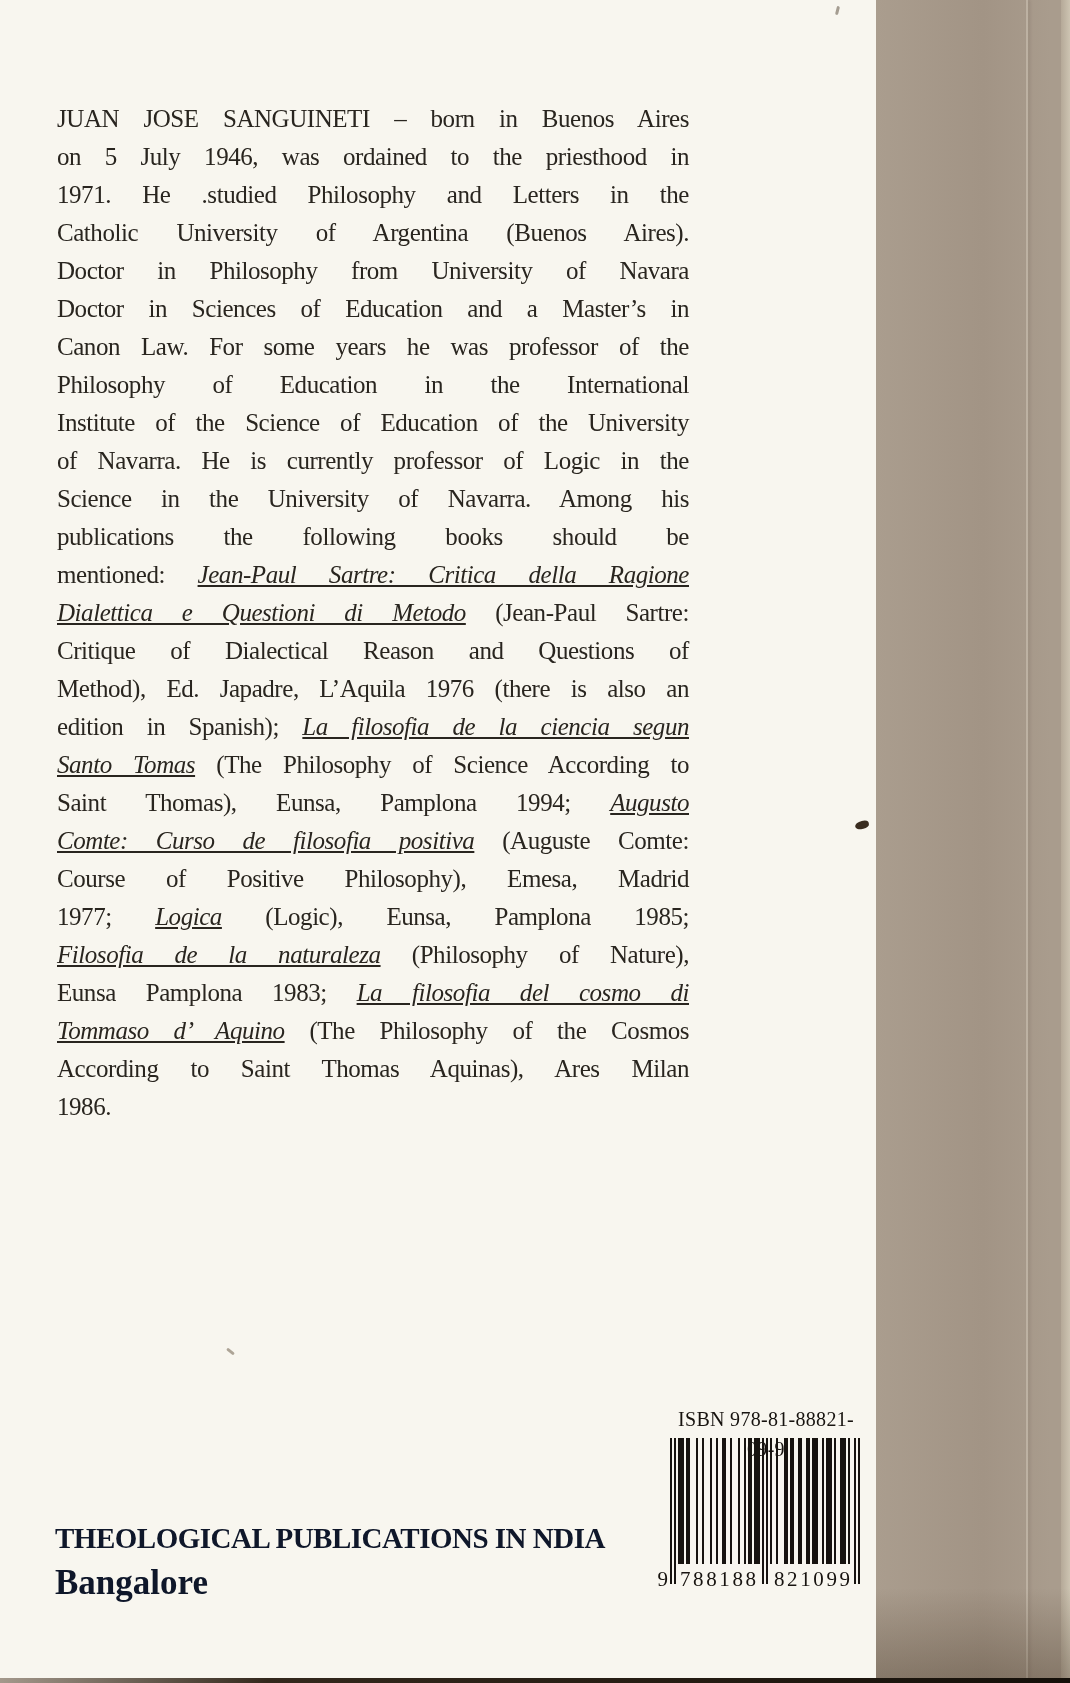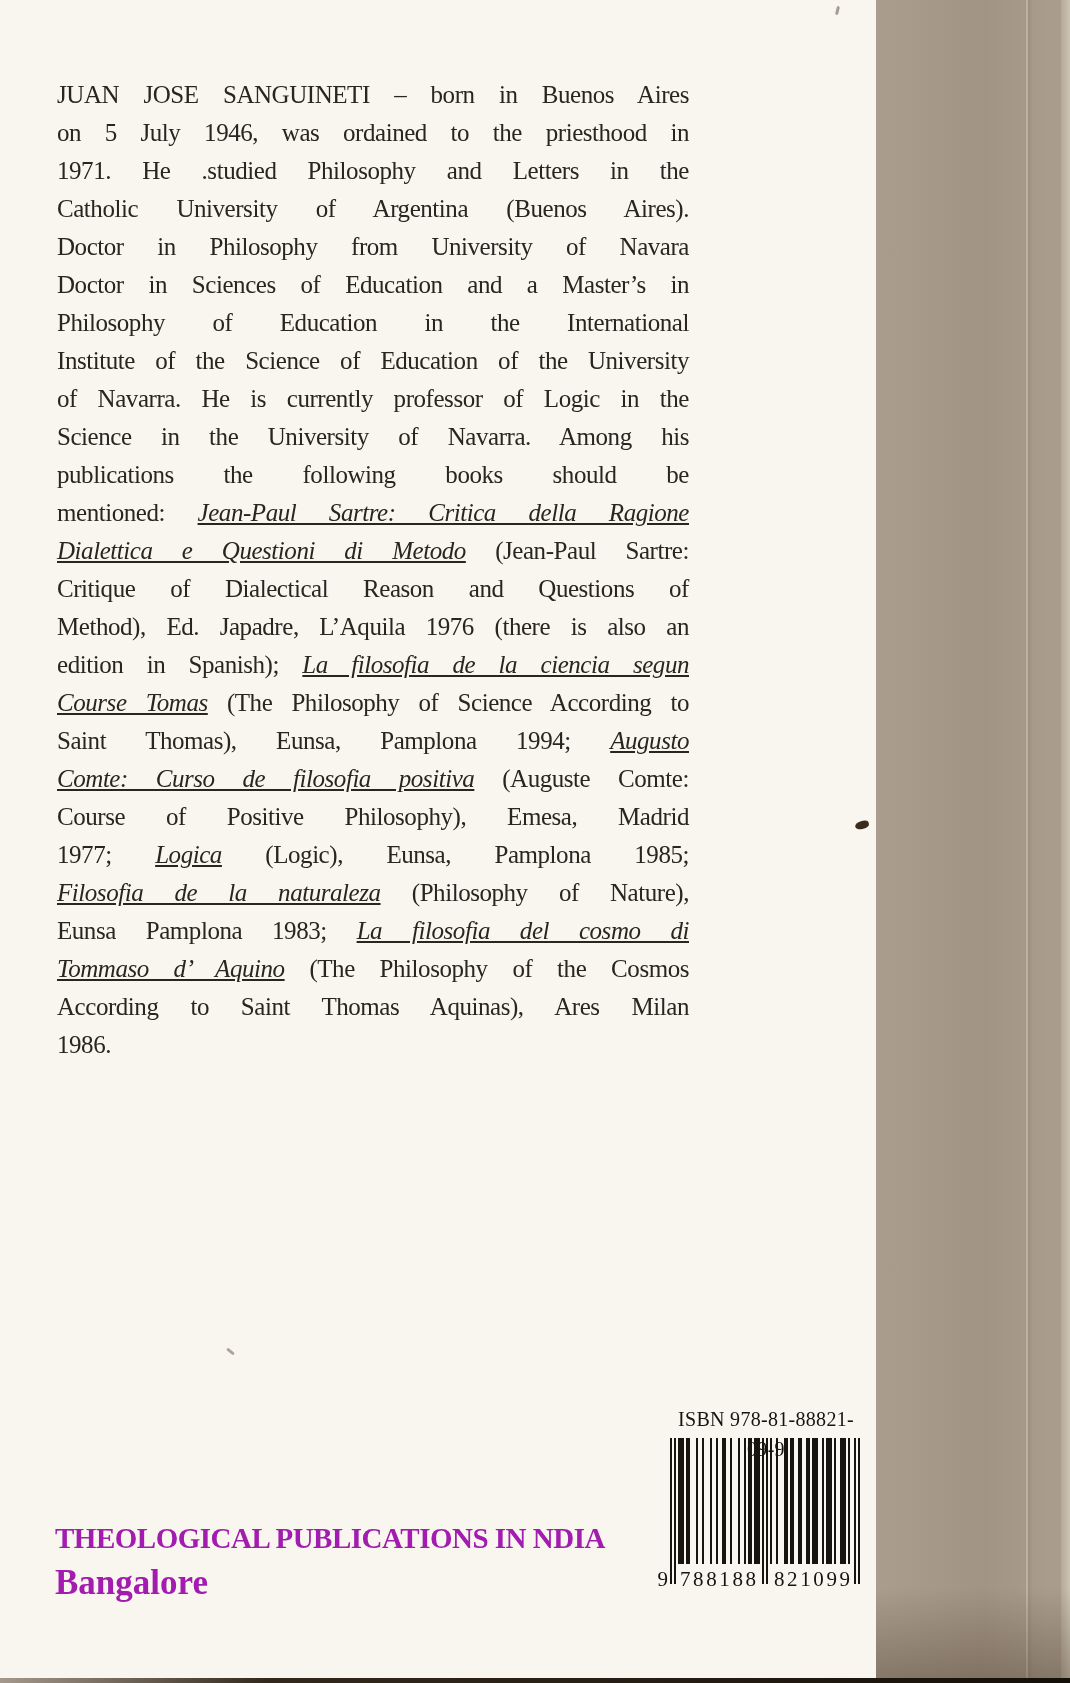--- a/index.html
+++ b/index.html
@@ -2,21 +2,21 @@
 <html><head>
 <meta charset="utf-8">
 <style>
   html,body { margin:0; padding:0; background:#e8e5de; }
   .cover {
     position:relative; width:1070px; height:1683px;
     background:#f8f6ef; overflow:hidden;
     font-family:"Liberation Serif", serif; color:#29251f;
   }
   
-  .bio { position:absolute; left:57px; top:76px; width:632px;
+  .bio { position:absolute; left:57px; top:100px; width:632px;
          font-size:25px; letter-spacing:-0.45px; word-spacing:-1.5px; }
   .bio-line { height:38px; line-height:38px; text-align:justify; text-align-last:justify; }
   .bio-line.last { text-align-last:left; }
   .bio-line i { font-style:italic;text-decoration:underline; }
 
   
   .stripe { position:absolute; left:876px; top:0; width:194px; height:1683px;
             background:linear-gradient(to right,#aa9d8e,#a29485 55%,#a99c8d 90%); }
   .stripe-crease { position:absolute; left:1026px; top:0; width:2px; height:1683px;
             background:rgba(236,229,215,.32); box-shadow:2px 0 3px rgba(55,45,35,.14); }
@@ -28,21 +28,21 @@
             background:linear-gradient(to right, rgba(95,76,58,.55), #33281c 25%, #221a11 70%, #140f09); }
 
   
   .barcode-block { position:absolute; left:658px; top:1404px; width:210px; }
   .isbn-label { margin-left:12px; width:192px; height:30px; line-height:30px;
                 text-align:center; font-size:20px; letter-spacing:0.3px; color:#17130f; }
   svg.bars { display:block; margin-top:4px; }
   .bc-digit { font-family:"Liberation Serif", serif; font-size:21px; fill:#17130f; }
 
   
-  .publisher { position:absolute; left:55px; top:1521px; color:#a21caf; font-weight:bold; }
+  .publisher { position:absolute; left:55px; top:1521px; color:#0f172a; font-weight:bold; }
   .publisher-name { font-size:29px; line-height:34px; letter-spacing:-0.5px; }
   .publisher-city { font-size:35px; line-height:34px;margin-top:11px; }
 
   
   .speck-a { position:absolute; left:855px; top:821px; width:14px; height:8px;
              background:#3a2d20; border-radius:60% 40% 50% 50%; transform:rotate(-12deg); }
   .speck-b { position:absolute; left:836px; top:6px; width:3px; height:9px;
              background:rgba(82,68,52,.5); border-radius:2px; transform:rotate(14deg); }
   .speck-c { position:absolute; left:226px; top:1350px; width:9px; height:3px;
              background:rgba(112,96,76,.55); border-radius:2px; transform:rotate(38deg); }
@@ -57,31 +57,32 @@
   <div class="stripe-edge"></div>
   <div class="stripe-bottom-shadow"></div>
 
   <div class="bio">
       <div class="bio-line"><span>JUAN JOSE SANGUINETI – born in Buenos Aires</span></div>
       <div class="bio-line"><span>on 5 July 1946, was ordained to the priesthood in</span></div>
       <div class="bio-line"><span>1971. He .studied Philosophy and Letters in the</span></div>
       <div class="bio-line"><span>Catholic University of Argentina (Buenos Aires).</span></div>
       <div class="bio-line"><span>Doctor in Philosophy from University of Navara</span></div>
       <div class="bio-line"><span>Doctor in Sciences of Education and a Master’s in</span></div>
+      <div class="bio-line"><span>Canon Law. For some years he was professor of the</span></div>
       <div class="bio-line"><span>Philosophy of Education in the International</span></div>
       <div class="bio-line"><span>Institute of the Science of Education of the University</span></div>
       <div class="bio-line"><span>of Navarra. He is currently professor of Logic in the</span></div>
       <div class="bio-line"><span>Science in the University of Navarra. Among his</span></div>
       <div class="bio-line"><span>publications the following books should be</span></div>
       <div class="bio-line"><span>mentioned: </span><i>Jean-Paul Sartre: Critica della Ragione</i></div>
       <div class="bio-line"><i>Dialettica e Questioni di Metodo</i><span> (Jean-Paul Sartre:</span></div>
       <div class="bio-line"><span>Critique of Dialectical Reason and Questions of</span></div>
       <div class="bio-line"><span>Method), Ed. Japadre, L’Aquila 1976 (there is also an</span></div>
       <div class="bio-line"><span>edition in Spanish); </span><i>La filosofia de la ciencia segun</i></div>
-      <div class="bio-line"><i>Course Tomas</i><span> (The Philosophy of Science According to</span></div>
+      <div class="bio-line"><i>Santo Tomas</i><span> (The Philosophy of Science According to</span></div>
       <div class="bio-line"><span>Saint Thomas), Eunsa, Pamplona 1994; </span><i>Augusto</i></div>
       <div class="bio-line"><i>Comte: Curso de filosofia positiva</i><span> (Auguste Comte:</span></div>
       <div class="bio-line"><span>Course of Positive Philosophy), Emesa, Madrid</span></div>
       <div class="bio-line"><span>1977; </span><i>Logica</i><span> (Logic), Eunsa, Pamplona 1985;</span></div>
       <div class="bio-line"><i>Filosofia de la naturaleza</i><span> (Philosophy of Nature),</span></div>
       <div class="bio-line"><span>Eunsa Pamplona 1983; </span><i>La filosofia del cosmo di</i></div>
       <div class="bio-line"><i>Tommaso d’ Aquino</i><span> (The Philosophy of the Cosmos</span></div>
       <div class="bio-line"><span>According to Saint Thomas Aquinas), Ares Milan</span></div>
       <div class="bio-line last"><span>1986.</span></div>
     </div>

